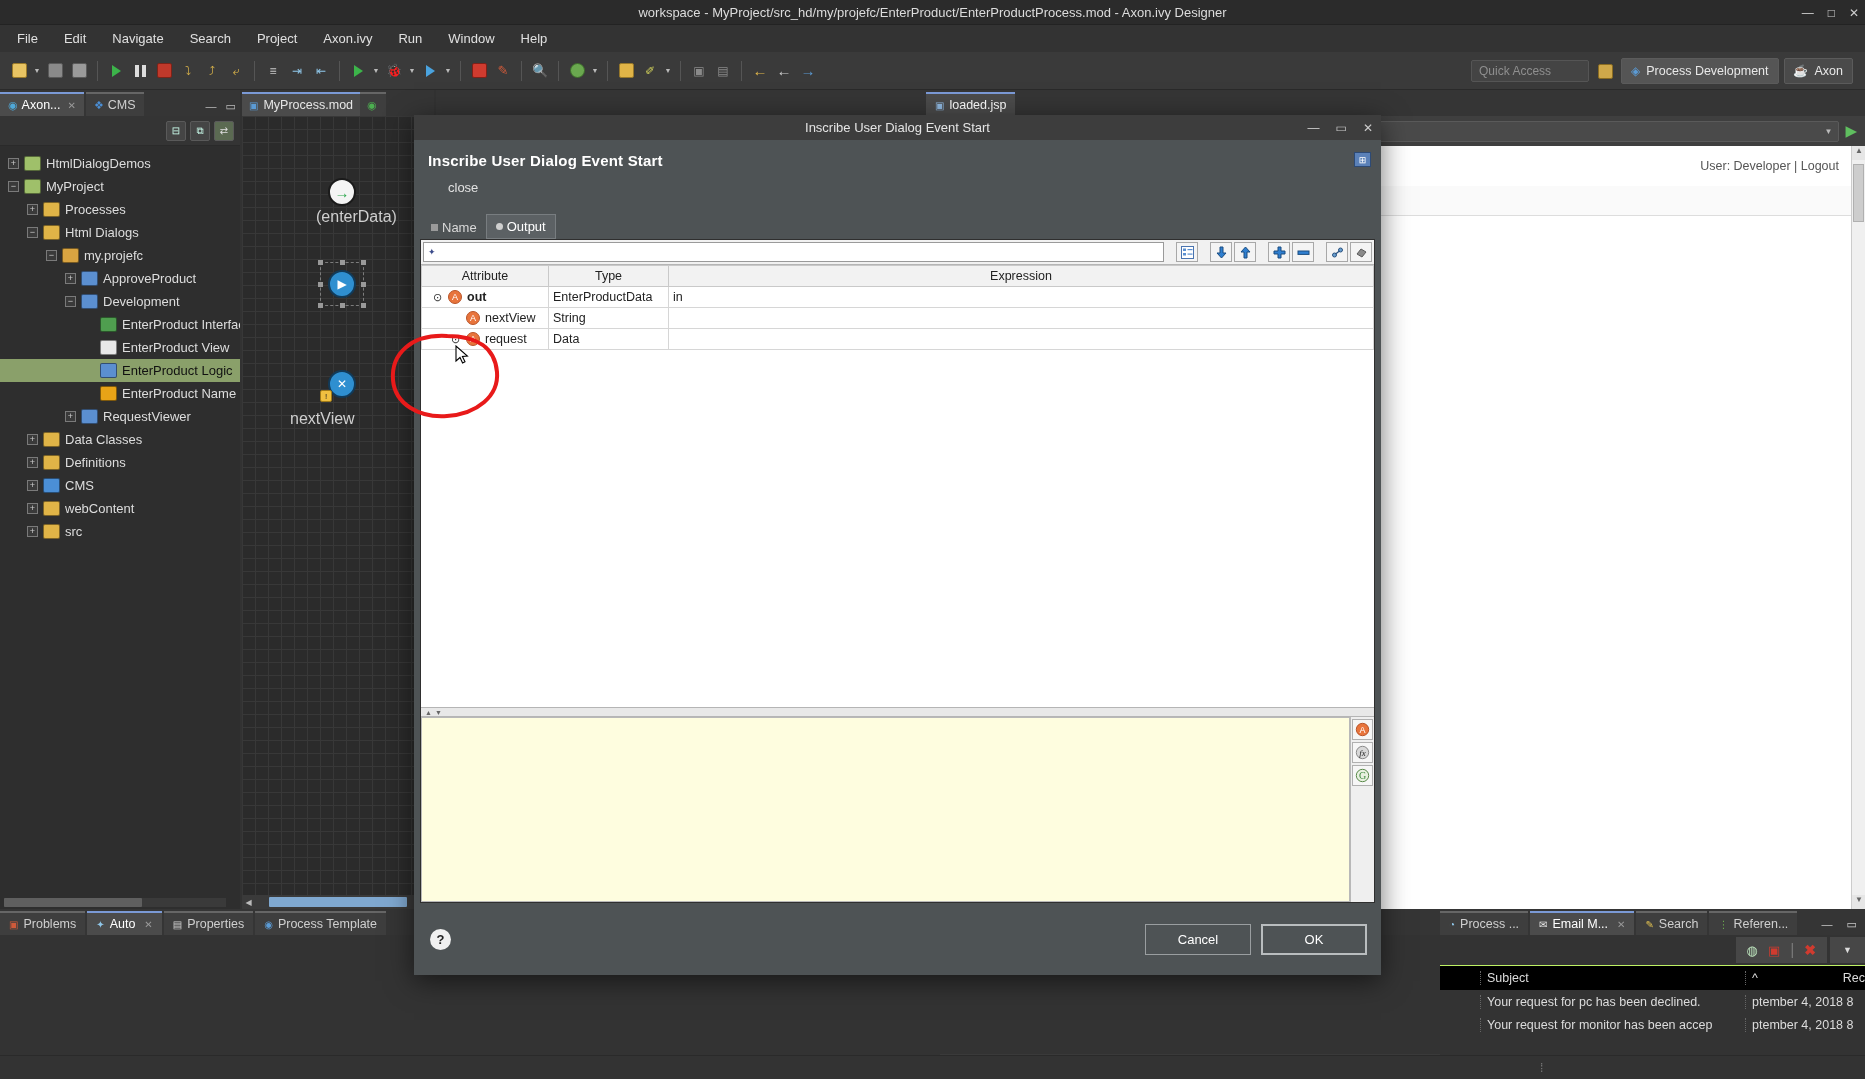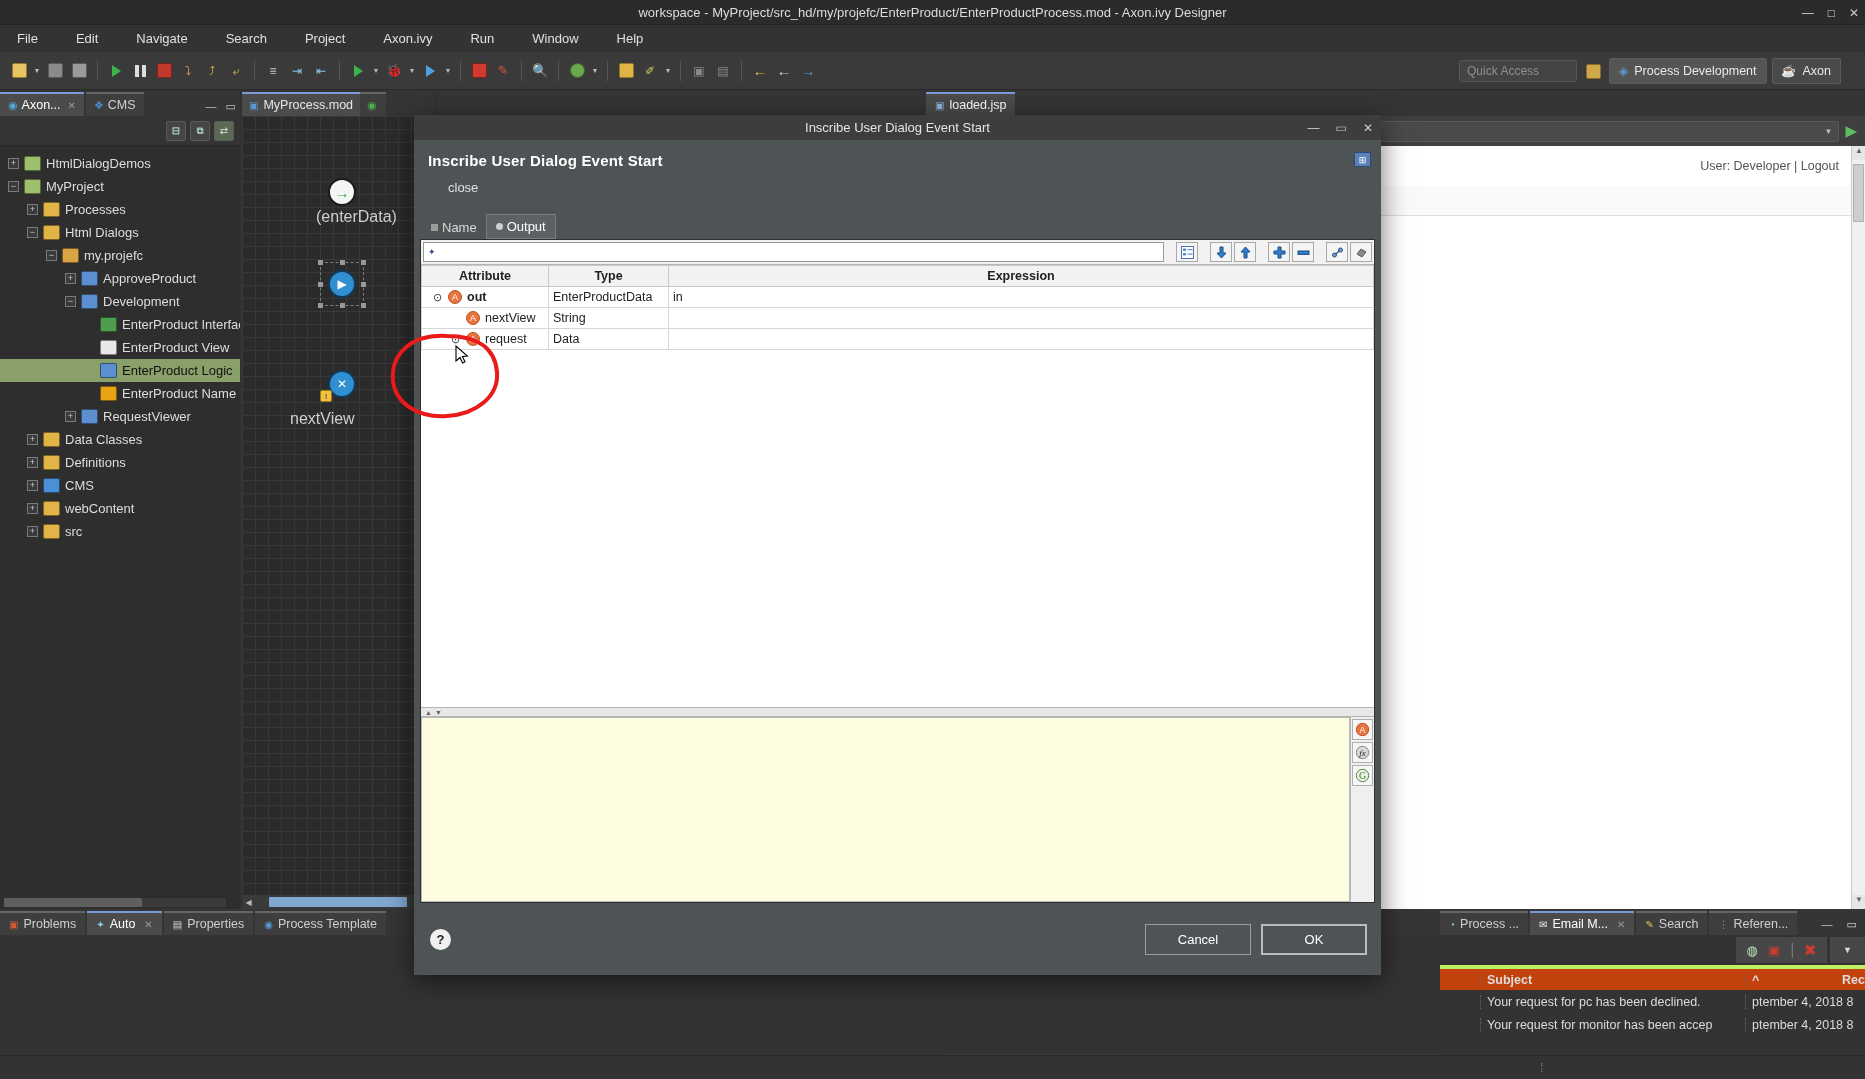--- a/index.html
+++ b/index.html
@@ -13,33 +13,33 @@
   .app{position:relative;width:1865px;height:1079px;background:#323232;}
 
   
   .titlebar{height:25px;background:#2b2b2b;display:flex;align-items:center;
             justify-content:center;position:relative;border-bottom:1px solid #232323;}
   .titlebar .t{font-size:13px;color:#dcdcdc;}
   .winbtns{position:absolute;right:6px;top:0;height:25px;display:flex;align-items:center;gap:14px;}
   .winbtns span{font-size:12px;color:#cfcfcf;cursor:default;}
 
   
-  .menubar{height:27px;background:#333;display:flex;align-items:center;padding-left:6px;gap:16px;}
+  .menubar{height:27px;background:#333;display:flex;align-items:center;padding-left:6px;gap:4px;}
   .menubar .mi{font-size:13px;color:#e0e0e0;padding:4px 11px;cursor:default;}
 
   
   .toolbar{height:38px;background:#3a3a3a;border-bottom:1px solid #2a2a2a;
            display:flex;align-items:center;padding:0 8px;gap:2px;position:relative;}
   .tb-ico{width:22px;height:22px;border-radius:2px;display:flex;align-items:center;
           justify-content:center;font-size:12px;cursor:default;}
   .tb-sep{width:1px;height:20px;background:#555;margin:0 5px;}
   .tb-arrow{font-size:7px;color:#bbb;width:10px;text-align:center;cursor:default;}
   .sq{width:15px;height:15px;border-radius:2px;}
 
-  .perspbar{position:absolute;right:24px;top:0;height:38px;display:flex;align-items:center;gap:5px;}
+  .perspbar{position:absolute;right:12px;top:0;height:38px;display:flex;align-items:center;gap:5px;}
   .quickaccess{background:#444;border:1px solid #555;border-radius:2px;height:22px;width:118px;
                color:#8f8f8f;font-size:12px;display:flex;align-items:center;padding-left:7px;}
   .persp{height:26px;background:#4a4a4a;border:1px solid #5b5b5b;display:flex;align-items:center;
          padding:0 9px;gap:6px;font-size:12.5px;color:#e8e8e8;border-radius:2px;}
   .persp.sel{background:#555;}
 
   
   .body{position:absolute;top:90px;left:0;right:0;bottom:0;}
 
   
@@ -118,22 +118,22 @@
         color:#cfcfcf;background:#3e3e3e;margin-right:2px;border-top:2px solid #666;cursor:default;}
   .btab.active{background:#4b4b4b;color:#fff;border-top:2px solid #7b9ad6;}
   .btab .x{font-size:10px;color:#999;margin-left:4px;}
   .bpanel{position:absolute;top:26px;left:0;bottom:0;right:0;}
 
   .emailpane{position:absolute;left:1440px;right:0;top:0;bottom:0;background:#333;}
   .ep-tabs{height:26px;background:#353535;display:flex;align-items:flex-end;position:relative;}
   .ep-tools{height:30px;display:flex;align-items:center;justify-content:flex-end;gap:0;}
   .ep-grp{background:#474747;height:26px;display:flex;align-items:center;gap:10px;padding:0 11px;}
   .ep-grp2{background:#474747;height:26px;display:flex;align-items:center;padding:0 13px;margin-left:3px;}
-  .ep-hdr{height:25px;background:#c2410c;border-top:4px solid #bef264;display:flex;align-items:center;
-          font-size:12.5px;color:#ddd;font-weight:bold;}
+  .ep-hdr{height:25px;background:#000000;border-top:1px solid #bef264;display:flex;align-items:center;
+          font-size:12.5px;color:#ddd;}
   .ep-row{height:23px;display:flex;align-items:center;font-size:12.5px;color:#dcdcdc;}
   .ep-c1{width:40px;}
   .ep-c2{flex:1;padding-left:6px;border-left:1px dotted #666;}
   .ep-c3{width:120px;border-left:1px dotted #666;padding-left:6px;}
   .hsplit{position:absolute;left:940px;right:92px;bottom:14px;height:11px;background:#4a4a4a;border:1px solid #3a3a3a;}
 
   .statusbar{position:absolute;left:0;right:0;bottom:0;height:24px;background:#333;border-top:1px solid #2a2a2a;}
   .statusbar .grip{position:absolute;left:1540px;top:5px;color:#777;font-size:12px;letter-spacing:2px;}
 
   
@@ -160,21 +160,21 @@
   .dbody{margin:0 6px;background:#f1f1f1;border:1px solid #2f2f2f;flex:1;display:flex;flex-direction:column;}
   .filterrow{display:flex;align-items:stretch;height:24px;background:#f1f1f1;padding:2px;gap:2px;}
   .filterinput{flex:1;background:#fff;border:1px solid #9a9a9a;display:flex;align-items:center;padding-left:4px;
                font-size:11px;color:#445;}
   .fbtn{width:22px;border:1px solid #a8a8a8;background:#f4f4f4;display:flex;align-items:center;
         justify-content:center;cursor:default;}
   .fbtn.spacer{border:none;background:transparent;width:8px;}
 
   .tblwrap{flex:1;background:#fff;border-top:1px solid #b5b5b5;position:relative;overflow:hidden;}
   table.grid{width:100%;border-collapse:collapse;}
-  table.grid th{background:#f2f2f2;border:1px solid #c9c9c9;font-weight:bold;font-size:12.5px;
+  table.grid th{background:#f2f2f2;border:1px solid #c9c9c9;font-weight:normal;font-size:12.5px;
                 color:#222;height:21px;}
   table.grid td{border:1px solid #d6d6d6;height:21px;font-size:12.5px;color:#222;padding:0 4px;background:#fff;}
   .colA{width:127px;} .colT{width:120px;}
   .attrcell{display:flex;align-items:center;gap:5px;}
   .dot-ico{width:14px;height:14px;border-radius:50%;background:#e8743c;color:#fff;font-size:9px;
            display:flex;align-items:center;justify-content:center;border:1px solid #b9552a;}
   .pinico{width:11px;text-align:center;font-size:11px;color:#333;}
   .b{font-weight:bold;}
 
   .splitter{height:10px;background:#e8e8e8;border-top:1px solid #b5b5b5;border-bottom:1px solid #b5b5b5;

